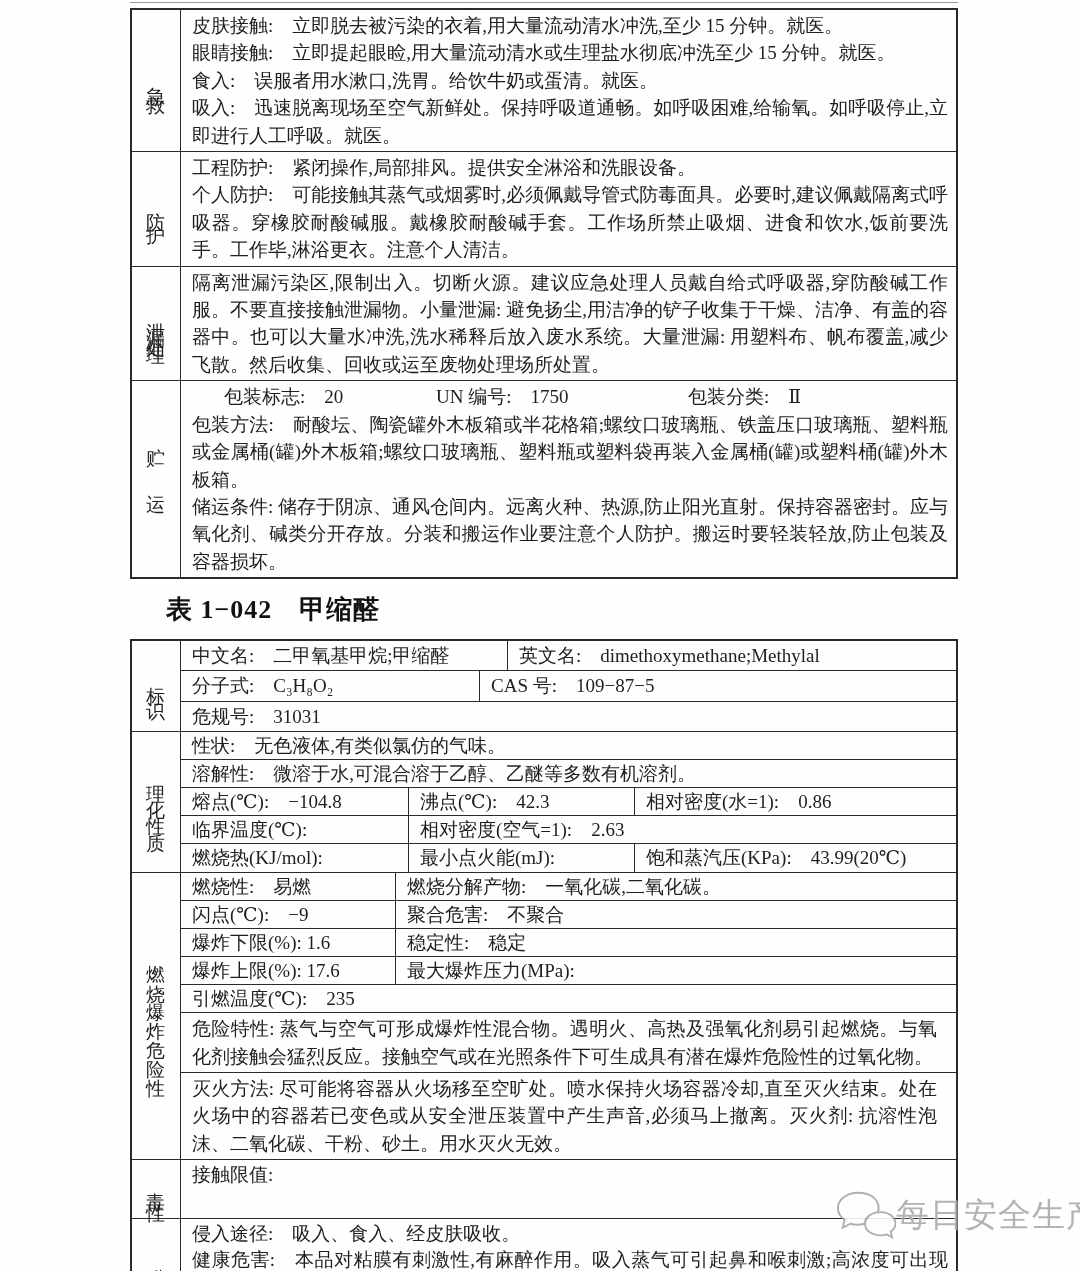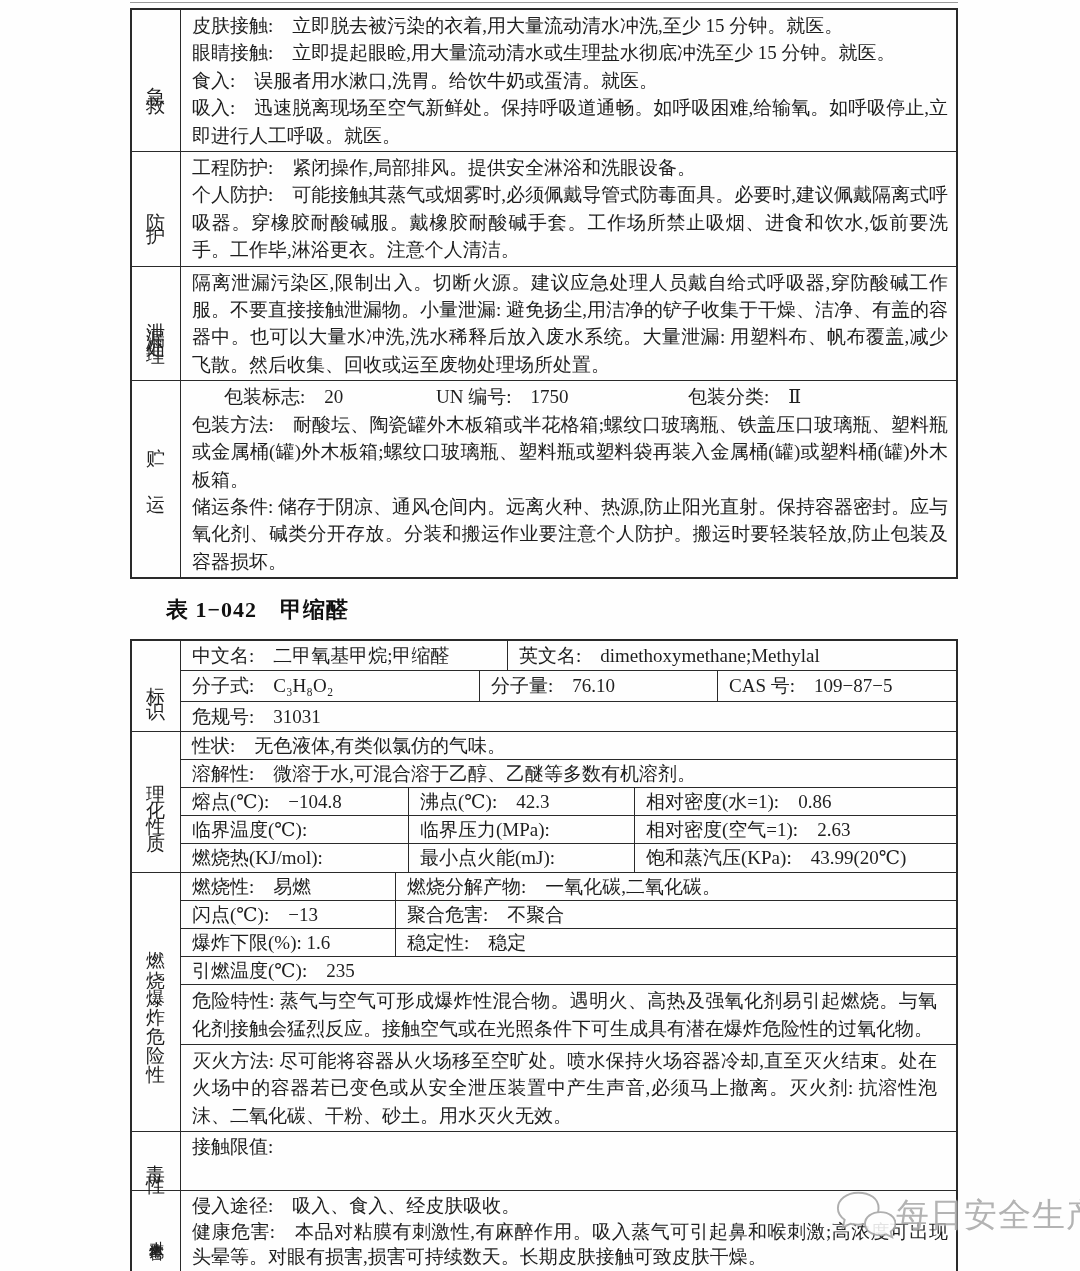--- a/index.html
+++ b/index.html
@@ -46,21 +46,21 @@
   .gc:last-child { border-right:none; }
   .gc.blk { display:block; padding:2px 19px 2px 11px; line-height:27.4px; text-align:justify; }
   .gc.top { align-items:flex-start; padding-top:2px; }
   .fx { flex:1 1 auto; min-width:0; }
   .w327{flex:0 0 327px;} .w299{flex:0 0 299px;} .w238{flex:0 0 238px;}
   .w228{flex:0 0 228px;} .w226{flex:0 0 226px;} .w215{flex:0 0 215px;}
   .h30{min-height:30px;} .h31{min-height:31px;} .h29{min-height:29px;}
   .h28{min-height:28px;} .h57{min-height:57px;} .h84{min-height:84px;} .h58{min-height:58px;}
   .human-con p { line-height:25.4px; }
   .tbl-title {
-    margin:12px 0 10px 36px; font-size:22px; font-weight:bold;
+    margin:12px 0 10px 36px; font-size:26px; font-weight:bold;
     letter-spacing:1px; line-height:38px; color:#111;
   }
   .watermark {
     position:absolute; left:834px; top:1188px; z-index:5;
     display:flex; align-items:center; opacity:0.88;
   }
   .wm-text {
     font-family:"Liberation Sans","DejaVu Sans",sans-serif;
     font-size:33px; color:#a9a9a9; letter-spacing:1px; white-space:nowrap;
     text-shadow:0 0 2px #ffffff;
@@ -131,21 +131,20 @@
         <div class="lab">
           <span class="g14">标识</span>
         </div>
         <div class="con0">
           <div class="grow h30">
             <div class="gc w327">中文名:　二甲氧基甲烷;甲缩醛</div>
             <div class="gc fx">英文名:　dimethoxymethane;Methylal</div>
           </div>
           <div class="grow h31">
             <div class="gc w299">分子式:　C₃H₈O₂</div>
-            <div class="gc w238">分子量:　76.10</div>
             <div class="gc fx">CAS 号:　109−87−5</div>
           </div>
           <div class="grow h29 nb">
             <div class="gc fx">危规号:　31031</div>
           </div>
         </div>
       </div>
 
       <div class="sec">
         <div class="lab">
@@ -158,47 +157,50 @@
           <div class="grow h28">
             <div class="gc fx">溶解性:　微溶于水,可混合溶于乙醇、乙醚等多数有机溶剂。</div>
           </div>
           <div class="grow h28">
             <div class="gc w228">熔点(℃):　−104.8</div>
             <div class="gc w226">沸点(℃):　42.3</div>
             <div class="gc fx">相对密度(水=1):　0.86</div>
           </div>
           <div class="grow h28">
             <div class="gc w228">临界温度(℃):</div>
-            <div class="gc w226">临界压力(MPa):</div>
             <div class="gc fx">相对密度(空气=1):　2.63</div>
           </div>
           <div class="grow h28 nb">
             <div class="gc w228">燃烧热(KJ/mol):</div>
             <div class="gc w226">最小点火能(mJ):</div>
             <div class="gc fx">饱和蒸汽压(KPa):　43.99(20℃)</div>
           </div>
         </div>
       </div>
 
       <div class="sec">
         <div class="lab">
           <span class="g19">燃烧爆炸危险性</span>
         </div>
         <div class="con0">
           <div class="grow h28">
             <div class="gc w215">燃烧性:　易燃</div>
             <div class="gc fx">燃烧分解产物:　一氧化碳,二氧化碳。</div>
           </div>
           <div class="grow h28">
-            <div class="gc w215">闪点(℃):　−13</div>
+            <div class="gc w215">闪点(℃):　−9</div>
             <div class="gc fx">聚合危害:　不聚合</div>
           </div>
           <div class="grow h28">
             <div class="gc w215">爆炸下限(%): 1.6</div>
             <div class="gc fx">稳定性:　稳定</div>
+          </div>
+          <div class="grow h28">
+            <div class="gc w215">爆炸上限(%): 17.6</div>
+            <div class="gc fx">最大爆炸压力(MPa):</div>
           </div>
           <div class="grow h28">
             <div class="gc w215">引燃温度(℃):　235</div>
           </div>
           <div class="grow h57">
             <div class="gc blk fx">危险特性: 蒸气与空气可形成爆炸性混合物。遇明火、高热及强氧化剂易引起燃烧。与氧化剂接触会猛烈反应。接触空气或在光照条件下可生成具有潜在爆炸危险性的过氧化物。</div>
           </div>
           <div class="grow h84 nb">
             <div class="gc blk fx">灭火方法: 尽可能将容器从火场移至空旷处。喷水保持火场容器冷却,直至灭火结束。处在火场中的容器若已变色或从安全泄压装置中产生声音,必须马上撤离。灭火剂: 抗溶性泡沫、二氧化碳、干粉、砂土。用水灭火无效。</div>
           </div>

